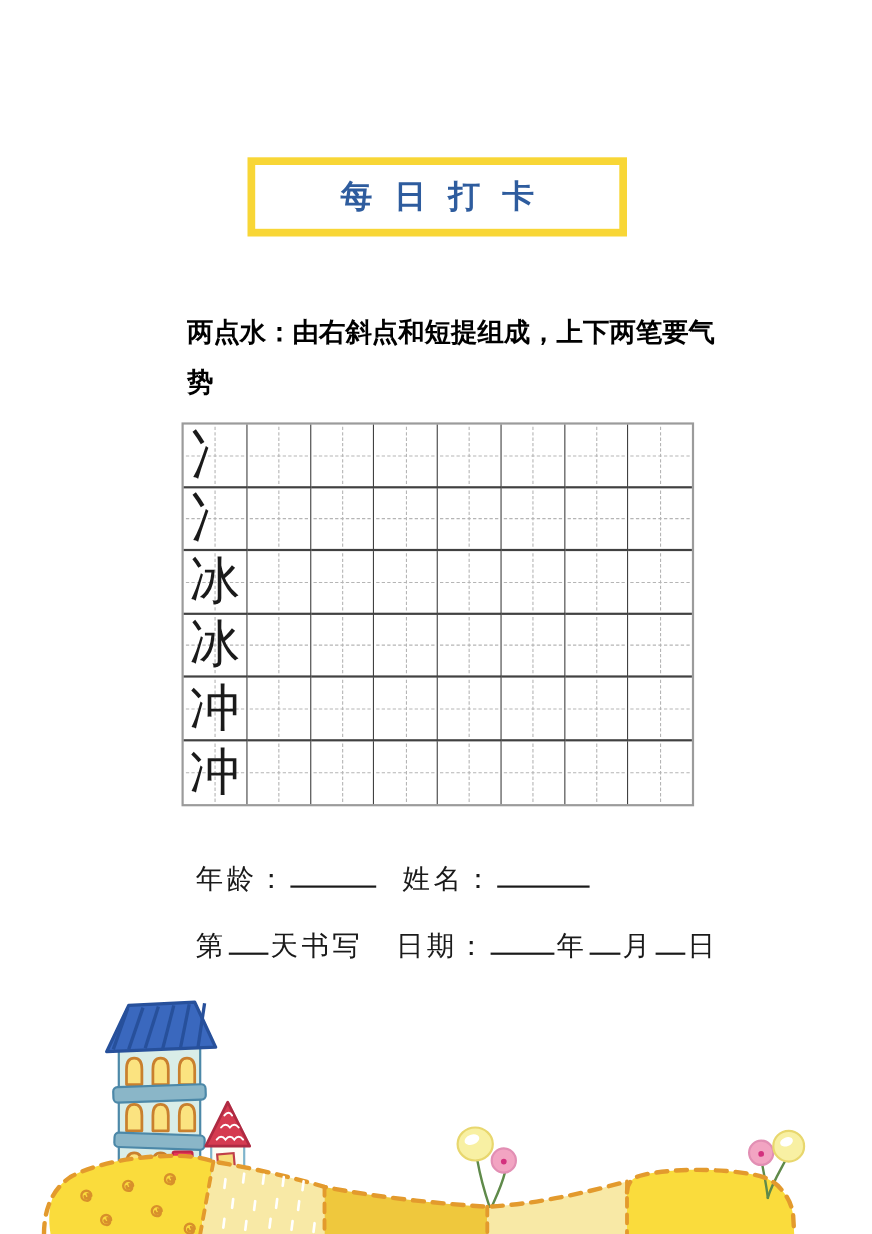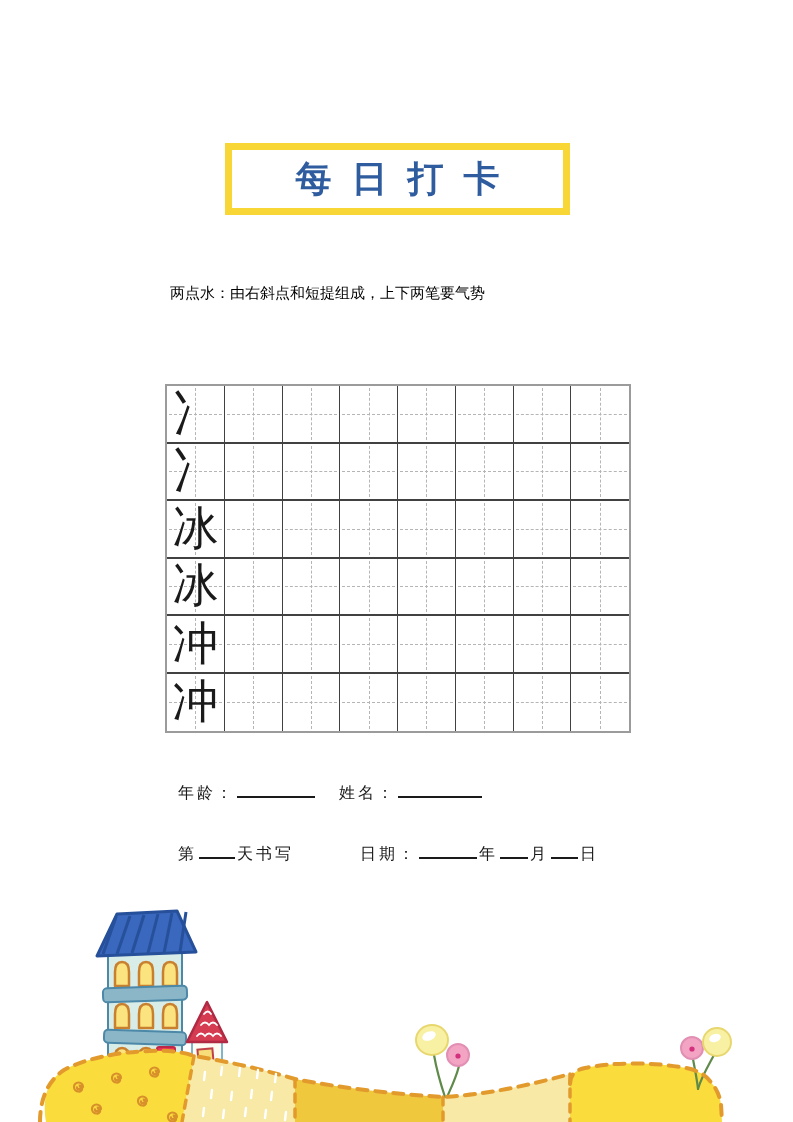--- a/index.html
+++ b/index.html
@@ -3,44 +3,44 @@
 <meta charset="utf-8">
 <style>
   html,body{margin:0;padding:0;background:#fff;}
   #page{position:relative;width:793px;height:1122px;background:#fff;overflow:hidden;
         font-family:"Liberation Sans",sans-serif;}
 
   
   .title-box{position:absolute;left:225px;top:143px;width:345px;height:72px;
     box-sizing:border-box;border:7px solid var(--title_border);background:#fff;
     display:flex;align-items:center;justify-content:center;}
-  .title-text{color:var(--title_text);font-size:36px;font-weight:700;
+  .title-text{color:var(--title_text);font-size:29px;font-weight:700;
     letter-spacing:20px;text-indent:20px;font-family:Liberation Mono, monospace;}
 
   
-  .instruction{position:absolute;left:170px;top:270px;width:480px;
-    font-size:15px;font-weight:400;color:#000;line-height:45px;}
+  .instruction{position:absolute;left:170px;top:280px;width:480px;
+    font-size:24px;font-weight:700;color:#000;line-height:45px;}
 
   
   .grid{position:absolute;left:165px;top:384px;width:466px;height:349px;
     box-sizing:border-box;border:2.5px solid var(--grid_border);
     display:grid;grid-template-columns:repeat(8,1fr);grid-template-rows:repeat(6,1fr);}
   .cell{position:relative;box-sizing:border-box;
     border-right:1.5px solid var(--grid_line);border-bottom:2px solid var(--grid_line);}
   .cell:nth-child(8n){border-right:none;}
   .cell:nth-child(n+41){border-bottom:none;}
   .cell::before{content:"";position:absolute;left:2px;right:2px;top:50%;
     border-top:1px dashed var(--grid_dash);}
   .cell::after{content:"";position:absolute;top:2px;bottom:2px;left:50%;
     border-left:1px dashed var(--grid_dash);}
   .glyph{position:absolute;inset:0;display:flex;align-items:center;justify-content:center;
     font-size:46px;color:var(--ink);font-family:"Liberation Serif",serif;z-index:2;}
 
   
-  .form-line{position:absolute;font-family:Liberation Serif, serif;font-size:16px;
+  .form-line{position:absolute;font-family:Liberation Serif, serif;font-size:25px;
     color:var(--ink);letter-spacing:3px;white-space:nowrap;}
   .blank{display:inline-block;border-bottom:2px solid var(--ink);height:1em;
     vertical-align:baseline;margin:0 2px;}
   .b-age{width:78px;} .b-name{width:84px;} .b-day{width:36px;}
   .b-year{width:58px;} .b-month{width:28px;} .b-date{width:27px;}
   .gap-name{display:inline-block;width:22px;}
 
   
   .scene{position:absolute;left:0;bottom:0;width:793px;height:230px;}
   .house-body{fill:var(--house_body);stroke:var(--house_outline);stroke-width:2;}

